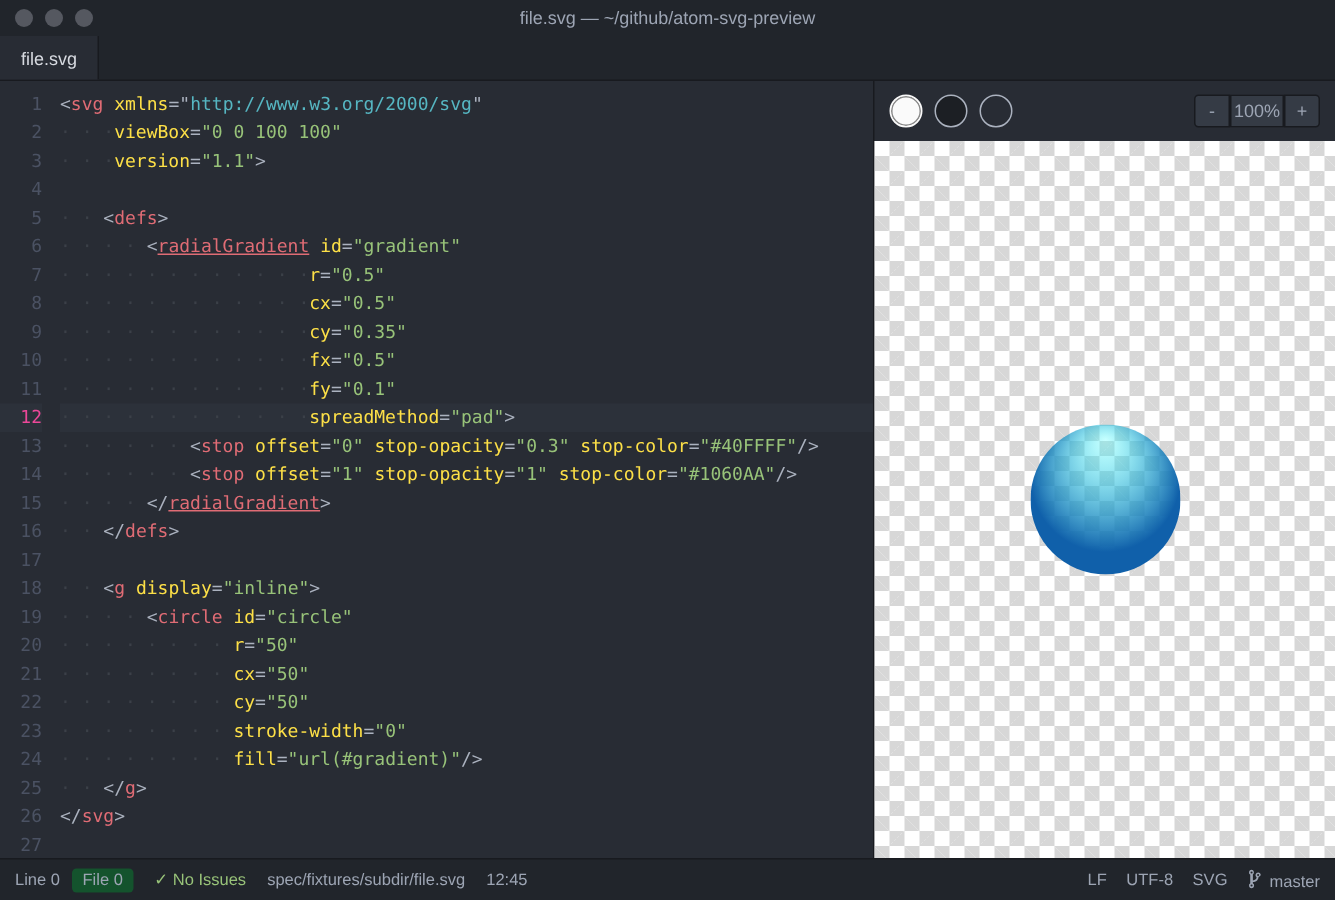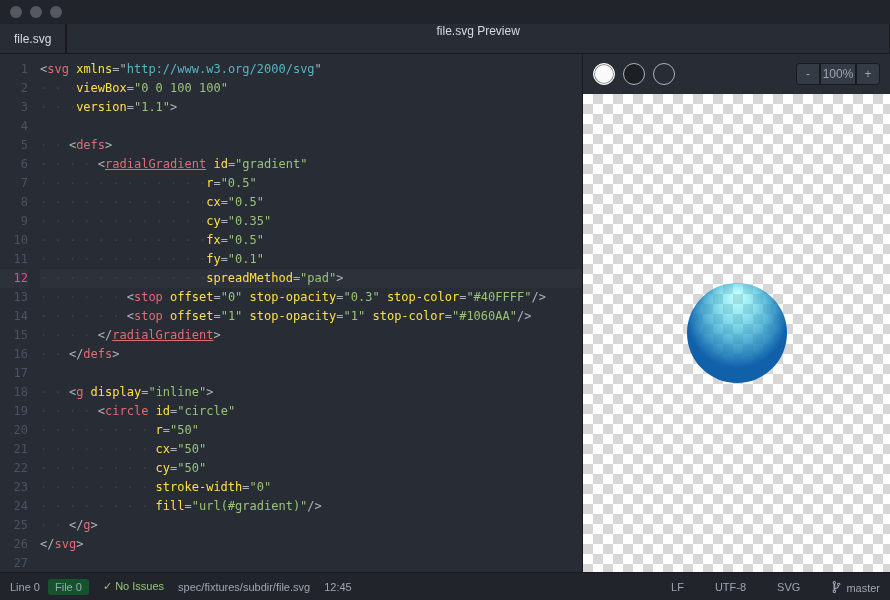--- a/index.html
+++ b/index.html
@@ -145,39 +145,37 @@
     align-items: center;
     padding: 0 10px;
     color: #9da5b4;
     font-size: 11px;
     gap: 14px;
     font-family: -apple-system, "Helvetica Neue", sans-serif;
     flex-shrink: 0;
   }
   .status .box { background: #14532d; padding: 2px 7px; border-radius: 3px; margin-left: -6px; }
   .status .ok { color: #98c379; }
-  .status .right { margin-left: auto; display: flex; gap: 31px; align-items: center; }
+  .status .right { margin-left: auto; display: flex; gap: 13px; align-items: center; }
 </style>
 </head>
 <body>
 
 <div class="titlebar">
   <div class="traffic">
     <span></span>
     <span></span>
     <span></span>
   </div>
+  <div class="titlebar-title">file.svg — ~/github/atom-svg-preview</div>
 </div>
 
 <div class="tabbar">
   <div class="tab active">
     <span>file.svg</span>
-  </div>
-  <div class="tab preview active">
-    <span>file.svg Preview</span>
   </div>
 </div>
 
 <div class="main">
   <div class="editor">
     <div class="gutter" id="gutter">
         <div class="ln">1</div>
         <div class="ln">2</div>
         <div class="ln">3</div>
         <div class="ln">4</div>

